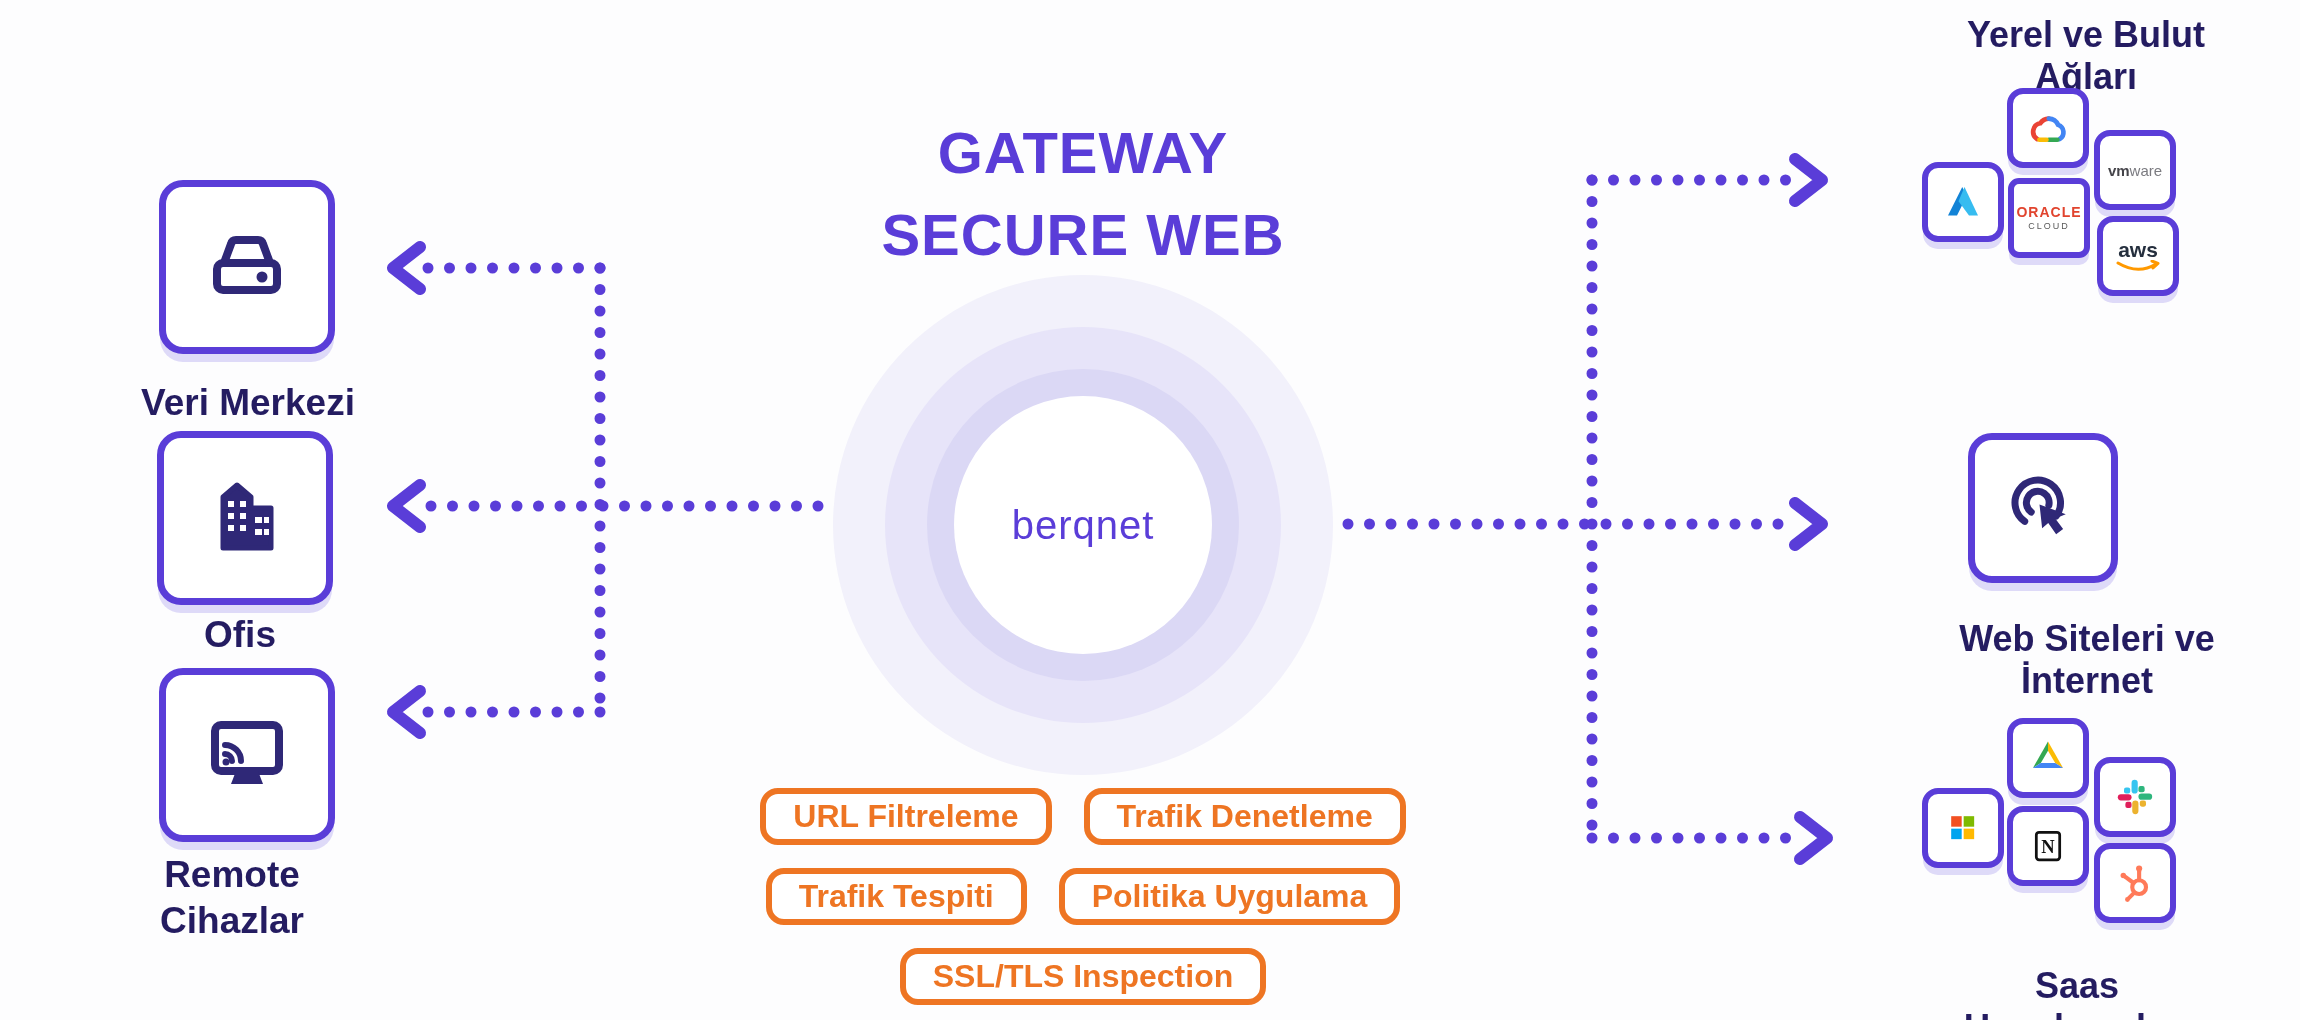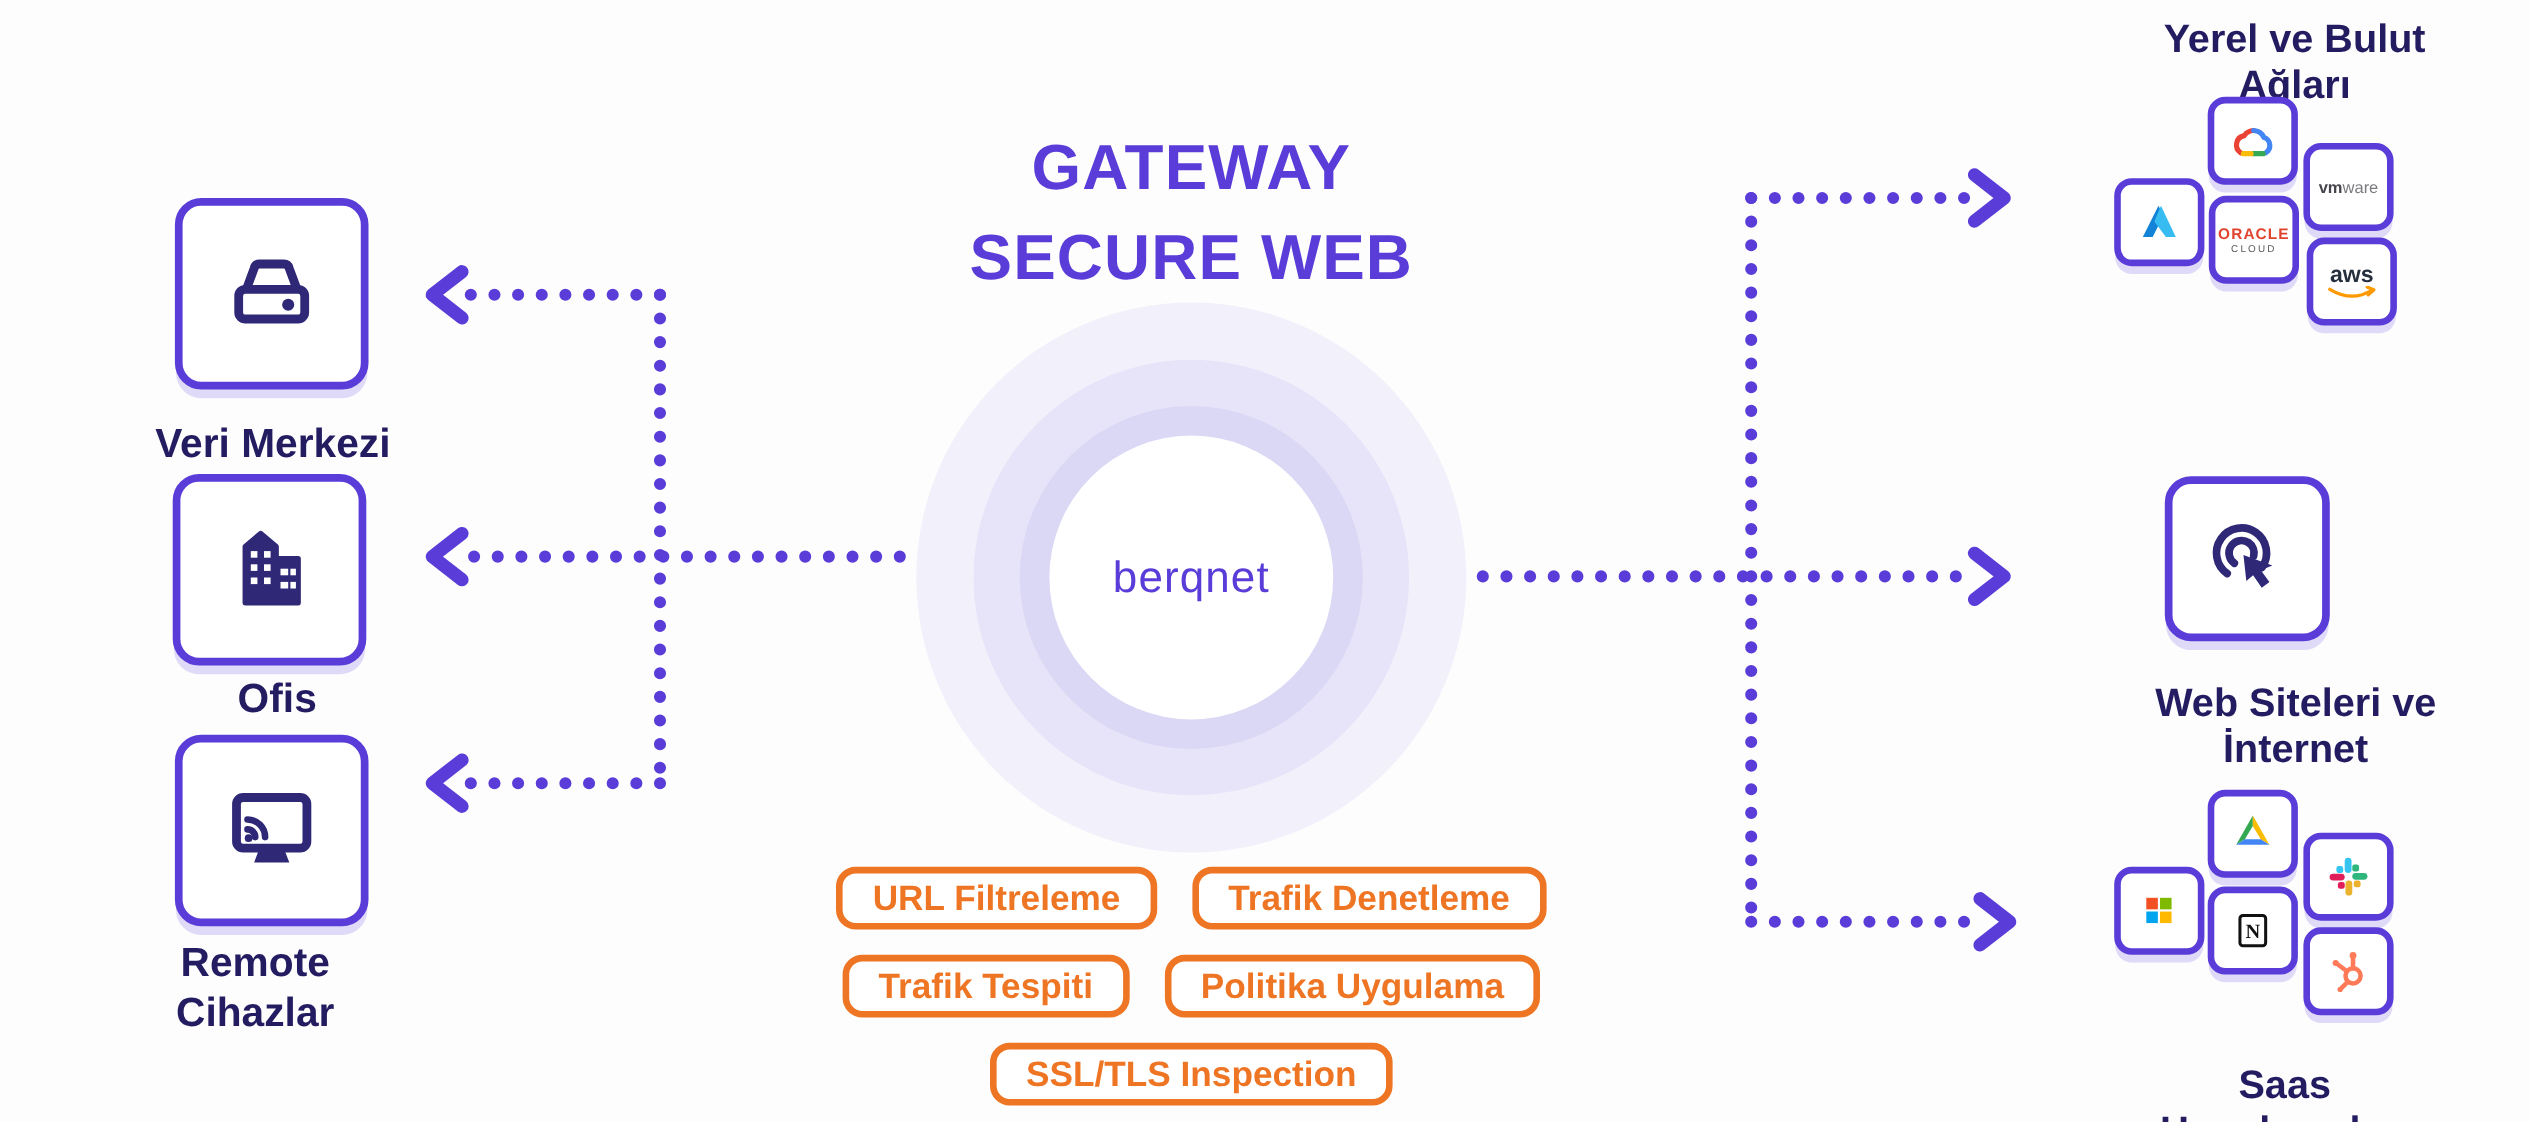--- a/index.html
+++ b/index.html
@@ -120,21 +120,21 @@
       <rect x="31" y="43" width="6" height="6" fill="#fff"></rect>
         <rect x="43" y="43" width="6" height="6" fill="#fff"></rect>
       <rect x="31" y="55" width="6" height="6" fill="#fff"></rect>
         <rect x="43" y="55" width="6" height="6" fill="#fff"></rect>
       <rect x="58" y="47" width="7" height="6" fill="#fff"></rect>
         <rect x="67" y="47" width="5" height="6" fill="#fff"></rect>
       <rect x="58" y="59" width="7" height="6" fill="#fff"></rect>
         <rect x="67" y="59" width="5" height="6" fill="#fff"></rect>
     </svg>
   </div>
-  <div class="node-label" style="left:92px;top:612px;width:320px;">Ofis</div>
+  <div class="node-label" style="left:80px;top:612px;width:320px;">Ofis</div>
 
   <div class="node node-lg" style="left:159px;top:668px;">
     <svg width="96" height="96" viewBox="0 0 96 96">
       <rect x="16" y="18" width="64" height="46" rx="6" fill="none" stroke="var(--icon-navy)" stroke-width="8"></rect>
       <path d="M37 64 H59 L64 77 H32 Z" fill="var(--icon-navy)"></path>
       <path d="M26 38 a16 16 0 0 1 16 16" fill="none" stroke="var(--icon-navy)" stroke-width="6" stroke-linecap="round"></path>
       <path d="M26 47 a7 7 0 0 1 7 7" fill="none" stroke="var(--icon-navy)" stroke-width="6" stroke-linecap="round"></path>
       <circle cx="27" cy="55" r="3.5" fill="var(--icon-navy)"></circle>
     </svg>
   </div>
@@ -166,21 +166,21 @@
 
   <div class="tile" style="left:2007px;top:88px;">
     <svg width="50" height="44" viewBox="0 0 64 56">
       <path d="M18 42 A11 11 0 0 1 22 22 A14 14 0 0 1 33 16" fill="none" stroke="#EA4335" stroke-width="6" stroke-linecap="round"></path>
       <path d="M33 16 A14 14 0 0 1 45 24 A10 10 0 0 1 47 42" fill="none" stroke="#4285F4" stroke-width="6" stroke-linecap="round"></path>
       <path d="M44 43 H33" fill="none" stroke="#34A853" stroke-width="6" stroke-linecap="round"></path>
       <path d="M30 43 H21" fill="none" stroke="#FBBC05" stroke-width="6" stroke-linecap="round"></path>
     </svg>
   </div>
 
-  <div class="tile" style="left:2008px;top:178px;">
+  <div class="tile" style="left:2008px;top:178px;border-radius:11px;">
     <div class="oracle-logo">ORACLE</div>
     <div class="oracle-sub">CLOUD</div>
   </div>
 
   <div class="tile" style="left:2094px;top:130px;">
     <div class="vmware-logo"><b>vm</b><span>ware</span></div>
   </div>
 
   <div class="tile" style="left:2097px;top:216px;">
     <div class="aws-logo">aws</div>

